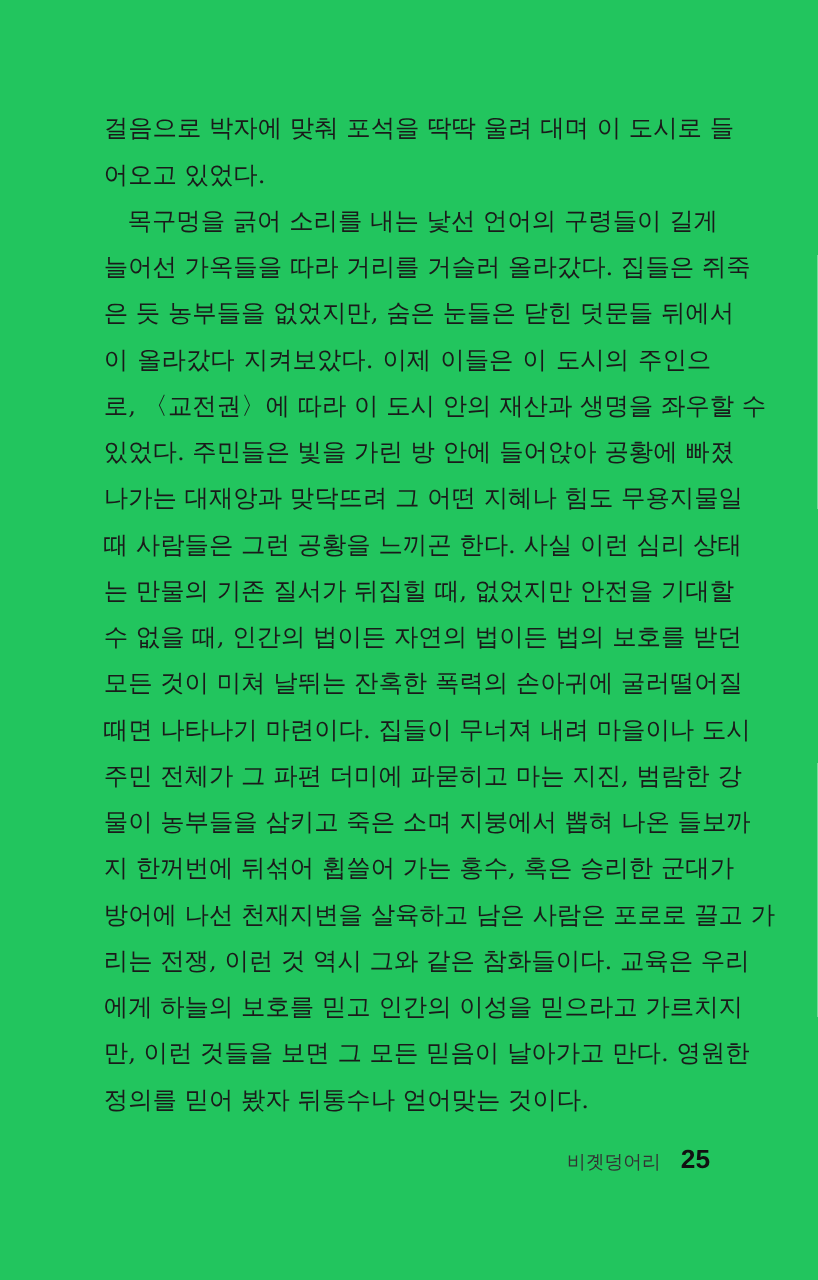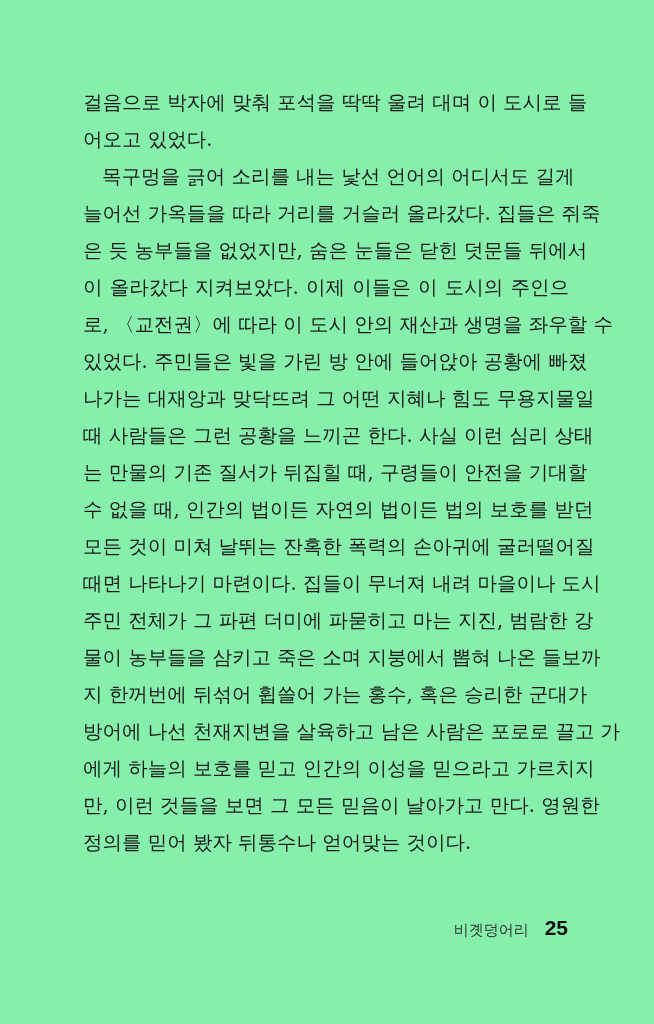--- a/index.html
+++ b/index.html
@@ -1,18 +1,18 @@
 <!DOCTYPE html>
 <html><head>
 <meta charset="utf-8">
 <style>
   html, body { margin: 0; padding: 0; background: #ffffff; }
   body { width: 654px; height: 1024px; position: relative; overflow: hidden; }
   .page {
-    position: absolute; left: 0; top: 0; width: 654px; height: 1024px; background: #86efac;
+    position: absolute; left: 0; top: 0; width: 654px; height: 1024px; background: #22c55e;
   }
   .body-text {
     position: absolute; left: 83px; top: 84px; width: 486px;
     font-family: "DejaVu Serif", serif;
     font-size: 19.5px; line-height: 37px; color: #1a1a1a;
   }
   .line {
     display: block; white-space: nowrap; height: 37px;
     text-align: justify; text-align-last: justify;
   }
@@ -26,36 +26,37 @@
   .running-title { font-size: 15px; font-family: "DejaVu Serif", serif; color: #333; }
   .page-number { font-size: 21px; font-weight: bold; font-family: "Liberation Sans", sans-serif; color: #111; }
 </style>
 </head>
 <body>
 
 <div class="page">
   <div class="body-text">
     <span class="line">걸음으로 박자에 맞춰 포석을 딱딱 울려 대며 이 도시로 들</span>
     <span class="line last">어오고 있었다.</span>
-    <span class="line indent">목구멍을 긁어 소리를 내는 낯선 언어의 어디서도 길게</span>
+    <span class="line indent">목구멍을 긁어 소리를 내는 낯선 언어의 구령들이 길게</span>
     <span class="line">늘어선 가옥들을 따라 거리를 거슬러 올라갔다. 집들은 쥐죽</span>
     <span class="line">은 듯 농부들을 없었지만, 숨은 눈들은 닫힌 덧문들 뒤에서</span>
     <span class="line">이 올라갔다 지켜보았다. 이제 이들은 이 도시의 주인으</span>
     <span class="line">로, 〈교전권〉에 따라 이 도시 안의 재산과 생명을 좌우할 수</span>
     <span class="line">있었다. 주민들은 빛을 가린 방 안에 들어앉아 공황에 빠졌</span>
     <span class="line">나가는 대재앙과 맞닥뜨려 그 어떤 지혜나 힘도 무용지물일</span>
     <span class="line">때 사람들은 그런 공황을 느끼곤 한다. 사실 이런 심리 상태</span>
-    <span class="line">는 만물의 기존 질서가 뒤집힐 때, 구령들이 안전을 기대할</span>
+    <span class="line">는 만물의 기존 질서가 뒤집힐 때, 없었지만 안전을 기대할</span>
     <span class="line">수 없을 때, 인간의 법이든 자연의 법이든 법의 보호를 받던</span>
     <span class="line">모든 것이 미쳐 날뛰는 잔혹한 폭력의 손아귀에 굴러떨어질</span>
     <span class="line">때면 나타나기 마련이다. 집들이 무너져 내려 마을이나 도시</span>
     <span class="line">주민 전체가 그 파편 더미에 파묻히고 마는 지진, 범람한 강</span>
     <span class="line">물이 농부들을 삼키고 죽은 소며 지붕에서 뽑혀 나온 들보까</span>
     <span class="line">지 한꺼번에 뒤섞어 휩쓸어 가는 홍수, 혹은 승리한 군대가</span>
     <span class="line">방어에 나선 천재지변을 살육하고 남은 사람은 포로로 끌고 가</span>
+    <span class="line">리는 전쟁, 이런 것 역시 그와 같은 참화들이다. 교육은 우리</span>
     <span class="line">에게 하늘의 보호를 믿고 인간의 이성을 믿으라고 가르치지</span>
     <span class="line">만, 이런 것들을 보면 그 모든 믿음이 날아가고 만다. 영원한</span>
     <span class="line last">정의를 믿어 봤자 뒤통수나 얻어맞는 것이다.</span>
   </div>
 
   <div class="footer">
     <span class="running-title">비곗덩어리</span>
     <span class="page-number">25</span>
   </div>
 </div>

